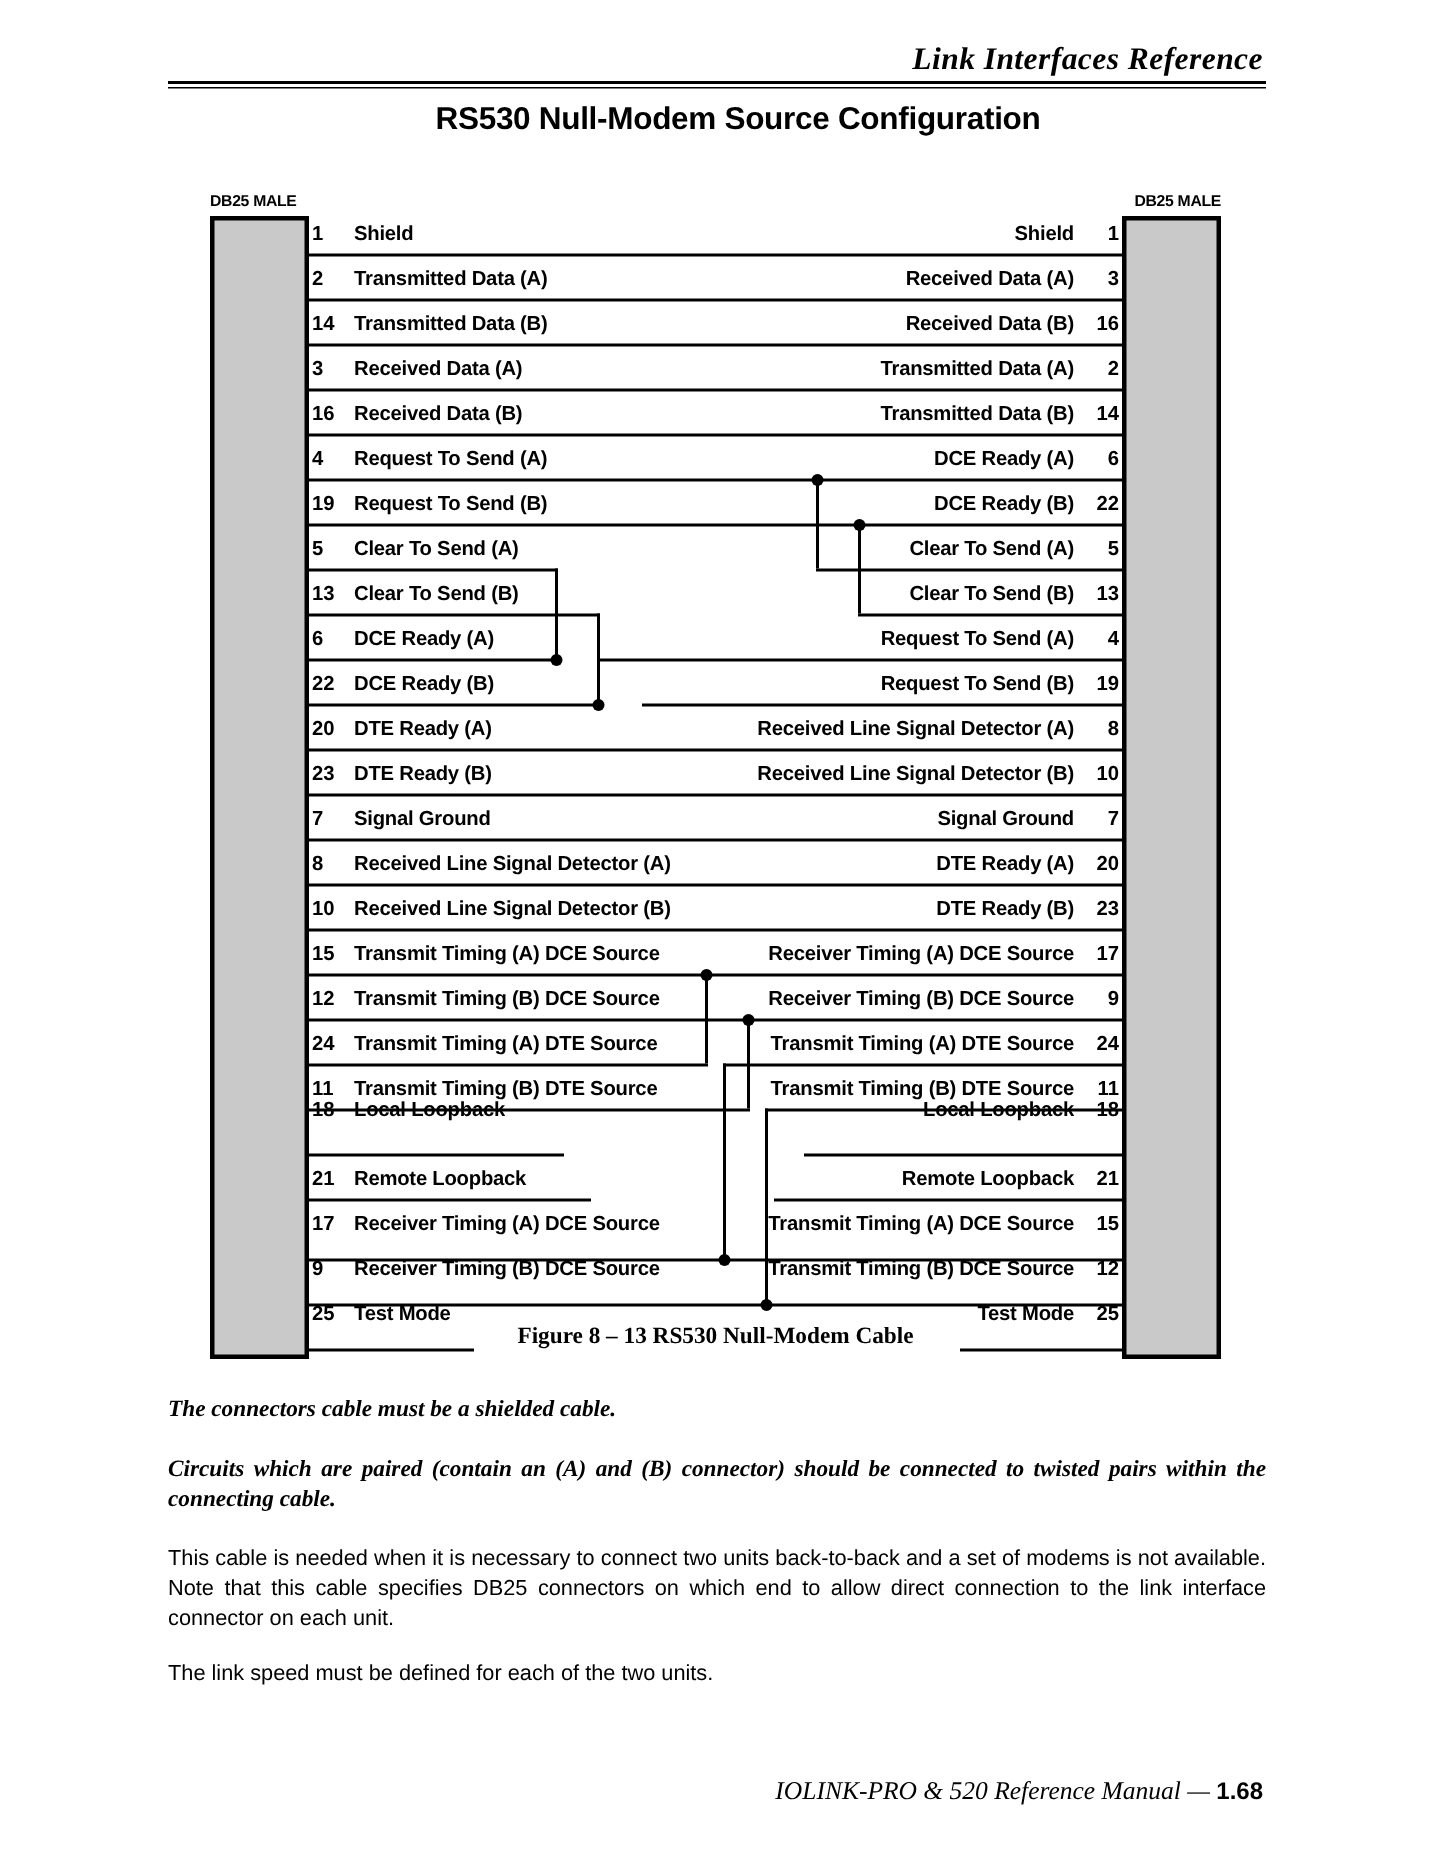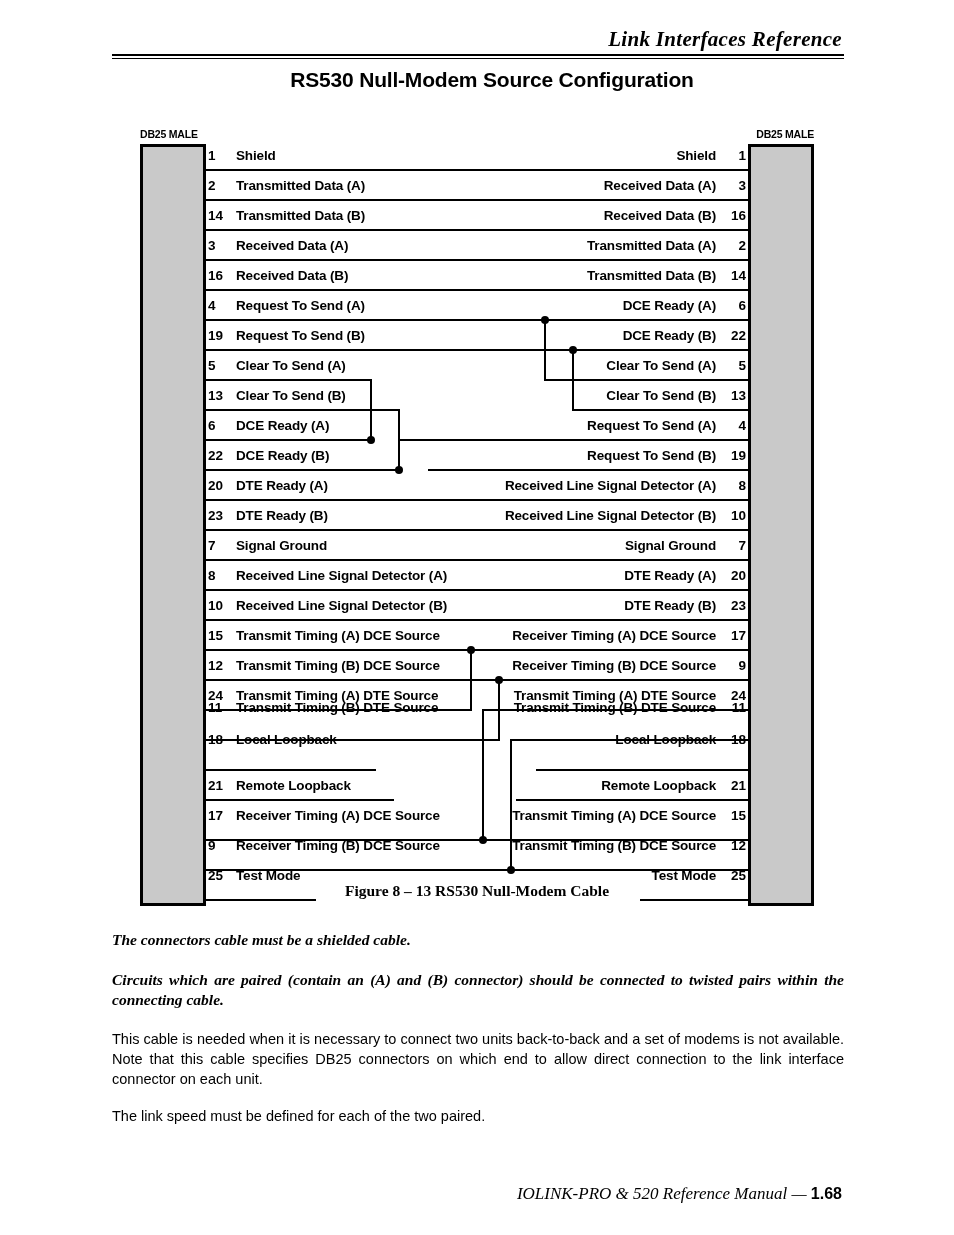--- a/index.html
+++ b/index.html
@@ -210,21 +210,21 @@
         <div class="name-l">Transmit Timing (B) DCE Source</div>
         <div class="name-r">Receiver Timing (B) DCE Source</div>
         <div class="pin-r">9</div>
       </div>
       <div class="row" style="top: 650px;">
         <div class="pin-l">24</div>
         <div class="name-l">Transmit Timing (A) DTE Source</div>
         <div class="name-r">Transmit Timing (A) DTE Source</div>
         <div class="pin-r">24</div>
       </div>
-      <div class="row" style="top: 662px;">
+      <div class="row" style="top: 680px;">
         <div class="pin-l">11</div>
         <div class="name-l">Transmit Timing (B) DTE Source</div>
         <div class="name-r">Transmit Timing (B) DTE Source</div>
         <div class="pin-r">11</div>
       </div>
       <div class="row" style="top: 694px;">
         <div class="pin-l">18</div>
         <div class="name-l">Local Loopback</div>
         <div class="name-r">Local Loopback</div>
         <div class="pin-r">18</div>
@@ -327,18 +327,18 @@
     <div class="dot" style="left:479px;top:800px;"></div>
     <div class="dot" style="left:507px;top:830px;"></div>
   </div>
 </div>
 
 <div id="caption">Figure 8 – 13  RS530 Null-Modem Cable</div>
 
 <div class="para ital" id="p-ital-1">The connectors cable must be a shielded cable.</div>
 <div class="para ital" id="p-ital-2">Circuits which are paired (contain an (A) and (B) connector) should be connected to twisted pairs within the connecting cable.</div>
 <div class="para" id="p-body-1">This cable is needed when it is necessary to connect two units back-to-back and a set of modems is not available.  Note that this cable specifies DB25 connectors on which end to allow direct connection to the link interface connector on each unit.</div>
-<div class="para" id="p-body-2">The link speed must be defined for each of the two paired.</div>
+<div class="para" id="p-body-2">The link speed must be defined for each of the two units.</div>
 
 <div id="footer">
   <span>IOLINK-PRO &amp; 520 Reference Manual —</span>
   <span class="pg">1.68</span>
 </div>
 
 </body></html>

